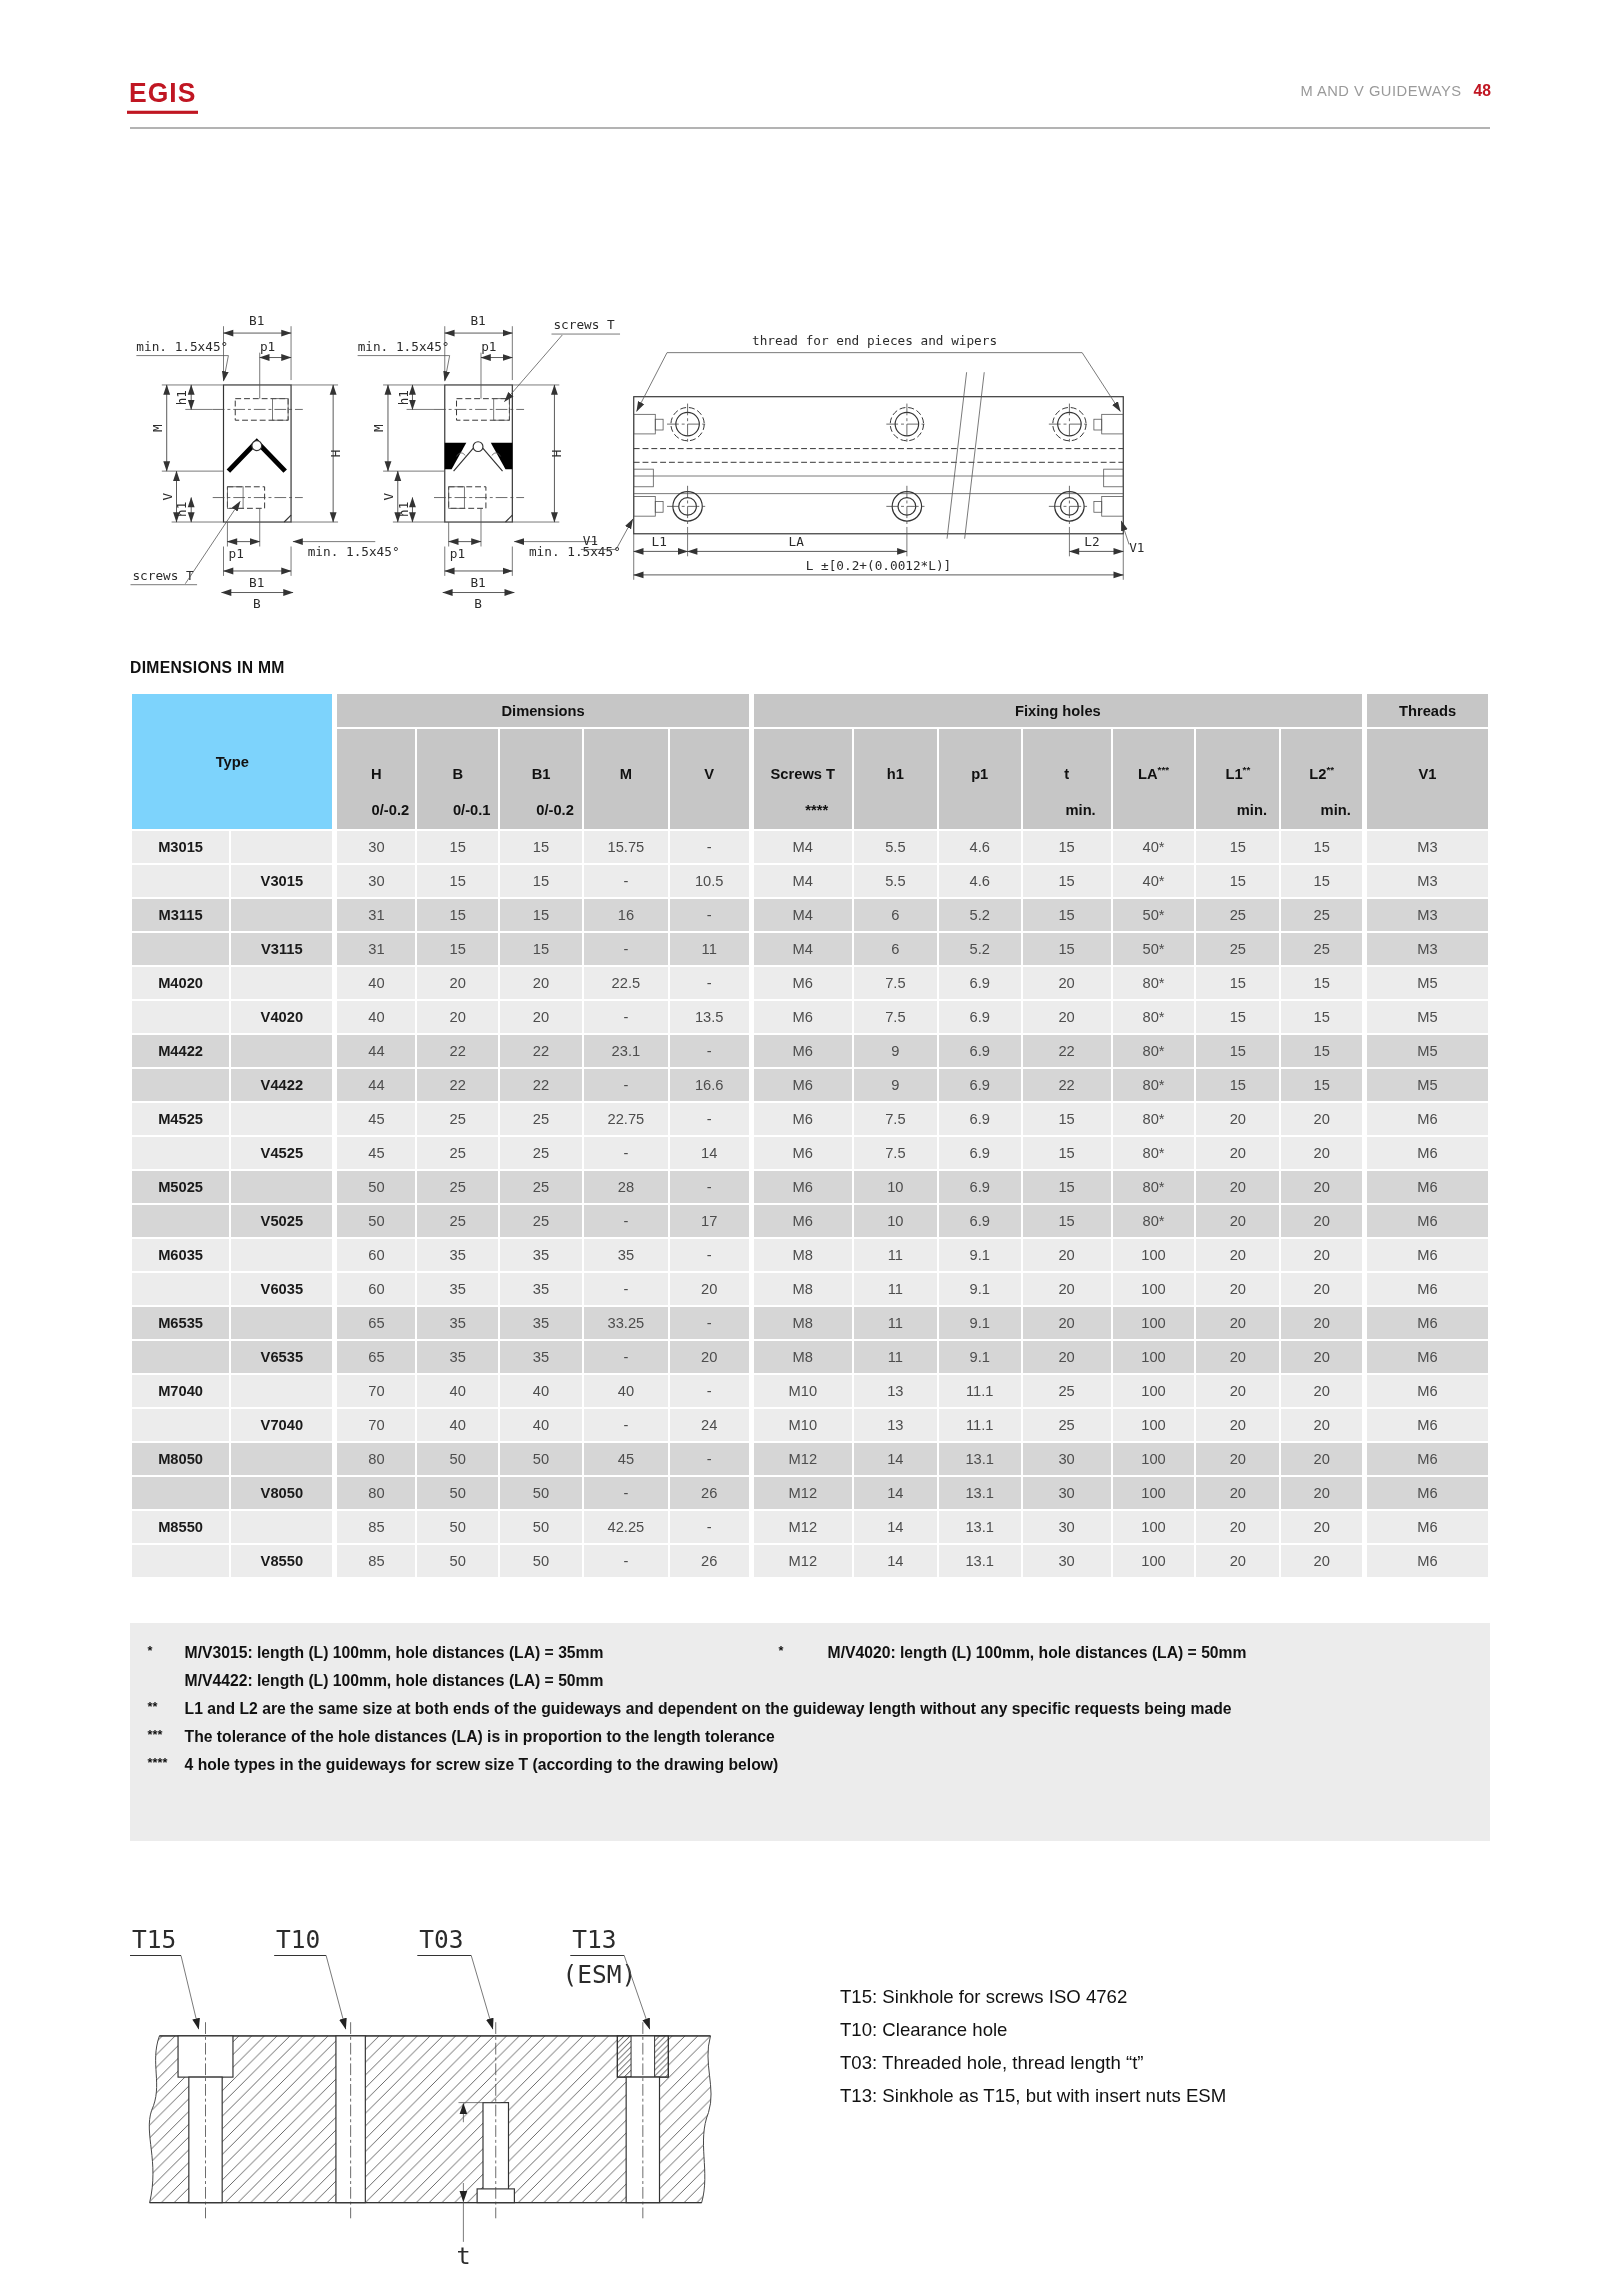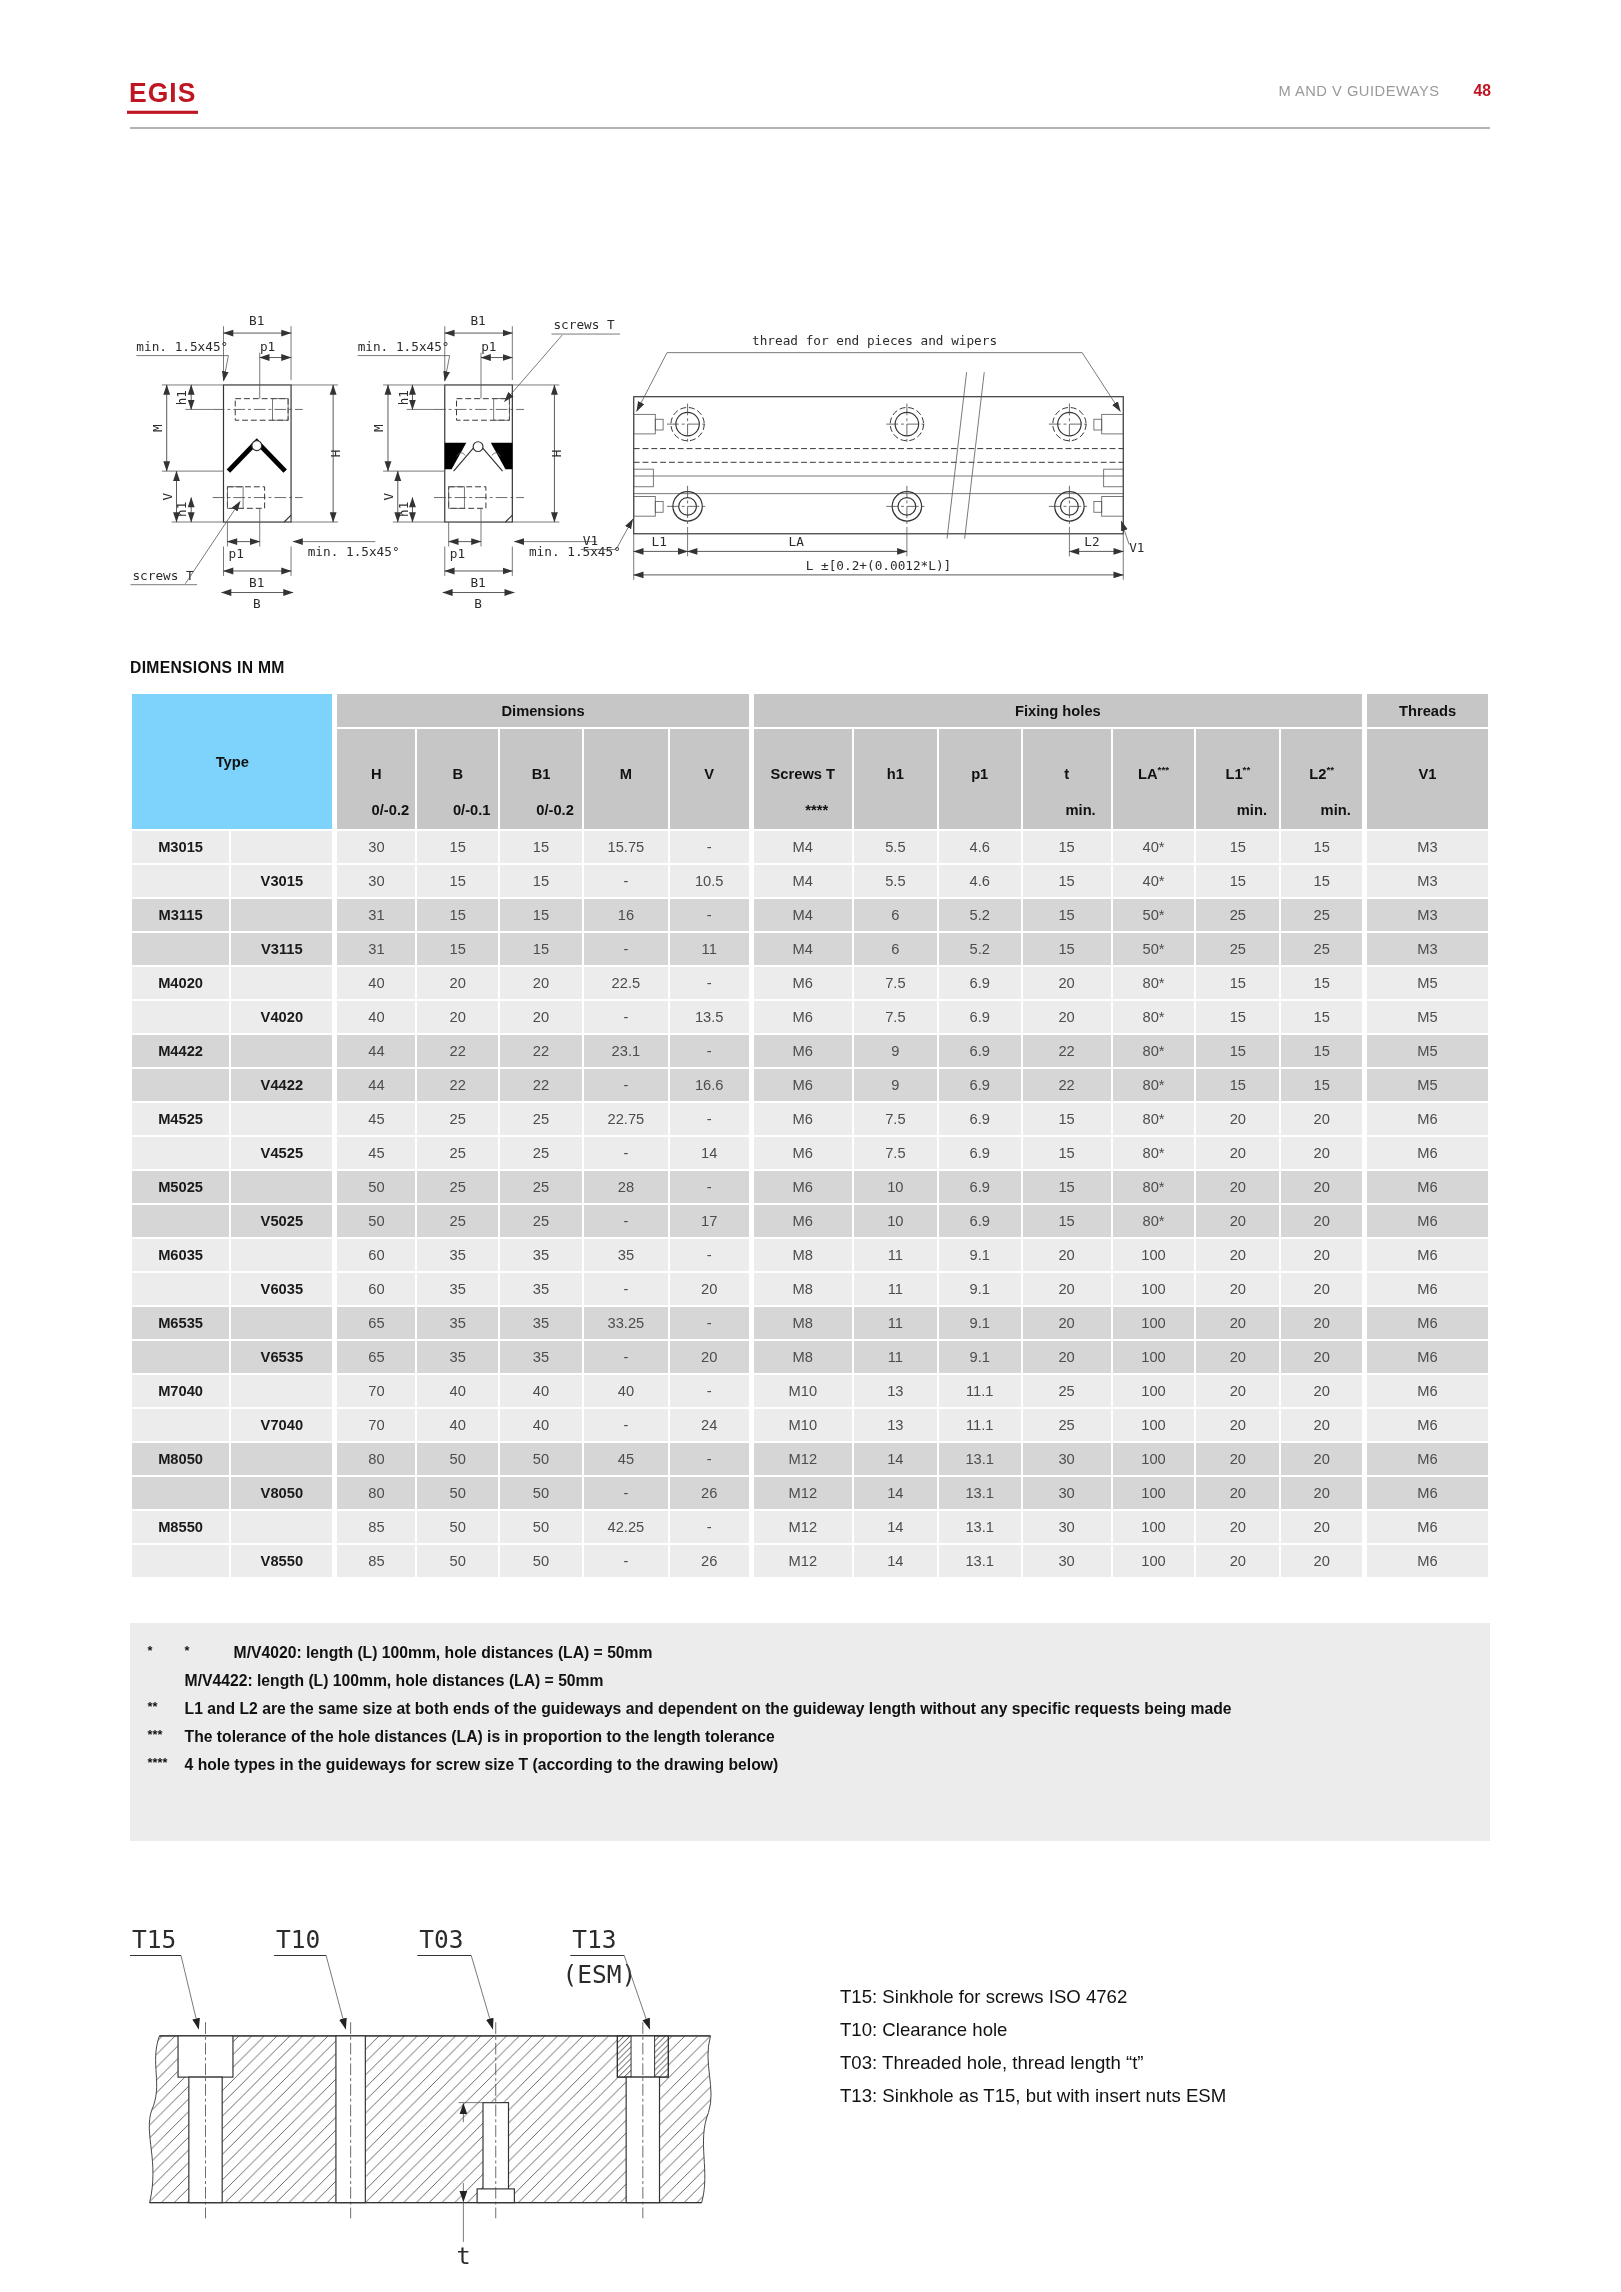--- a/index.html
+++ b/index.html
@@ -1,21 +1,21 @@
 <!DOCTYPE html>
 <html><head>
 <meta charset="utf-8">
 <style>
   html,body{margin:0;padding:0;background:#fff;}
   .page{position:relative;width:1621px;height:2269px;background:#fff;overflow:hidden;
         font-family:"Liberation Sans",sans-serif;color:#111;}
   
   .logo{position:absolute;left:127px;top:78px;font-weight:900;font-size:26.5px;letter-spacing:1px;
         color:#c01622;border-bottom:3.9px solid #c01622;padding:0 2px 1px 2px;transform:scaleY(1.05);}
-  .hdr-right{position:absolute;top:82px;right:130px;display:flex;align-items:baseline;gap:34px;}
+  .hdr-right{position:absolute;top:82px;right:130px;display:flex;align-items:baseline;gap:12px;}
   .hdr-section{color:#9a9a9a;font-size:14.7px;letter-spacing:0.5px;}
   .hdr-page{color:#c01622;font-size:15.7px;font-weight:bold;}
   .rule{position:absolute;left:130px;top:127px;width:1360px;height:2px;background:#b3b3b3;}
   
   .svg-top{position:absolute;left:130px;top:196px;}
   .svg-bottom{position:absolute;left:130px;top:1877px;}
   .ln{stroke:#333;stroke-width:1.2;fill:none;}
   .lnb{stroke:#000;stroke-width:5;fill:none;}
   .thin{stroke:#555;stroke-width:0.8;fill:none;}
   .dim{stroke:#444;stroke-width:0.9;fill:none;}
@@ -739,20 +739,21 @@
       <td class="val">20</td>
       <td class="val">20</td>
       <td class="val gs">M6</td>
     </tr>
       </tbody>
   </table>
 
   <div class="footnotes">
     <div class="fn-row">
       <span class="fn-mark">*</span>
+      <span class="fn-text1">M/V3015: length (L) 100mm, hole distances (LA) = 35mm</span>
       <span class="fn-mark2">*</span>
       <span class="fn-text2">M/V4020: length (L) 100mm, hole distances (LA) = 50mm</span>
     </div>
     <div class="fn-row">
       <span class="fn-mark"></span>
       <span class="fn-text1">M/V4422: length (L) 100mm, hole distances (LA) = 50mm</span>
       <span class="fn-mark2"></span>
     </div>
     <div class="fn-row">
       <span class="fn-mark"></span>

